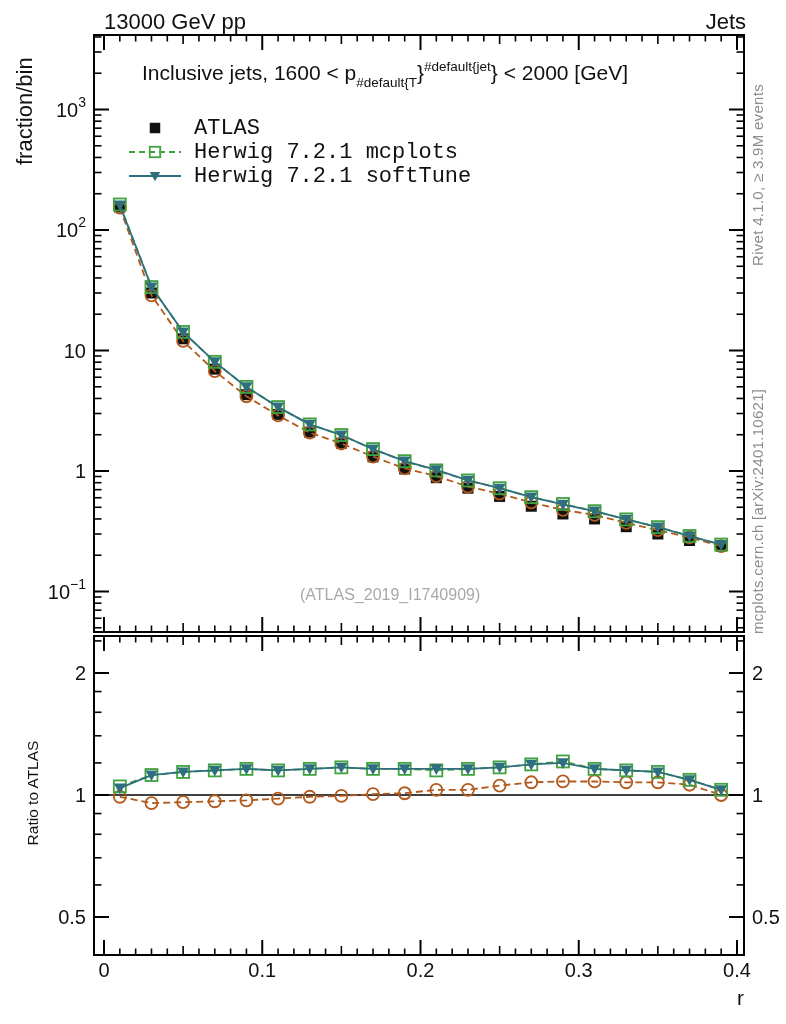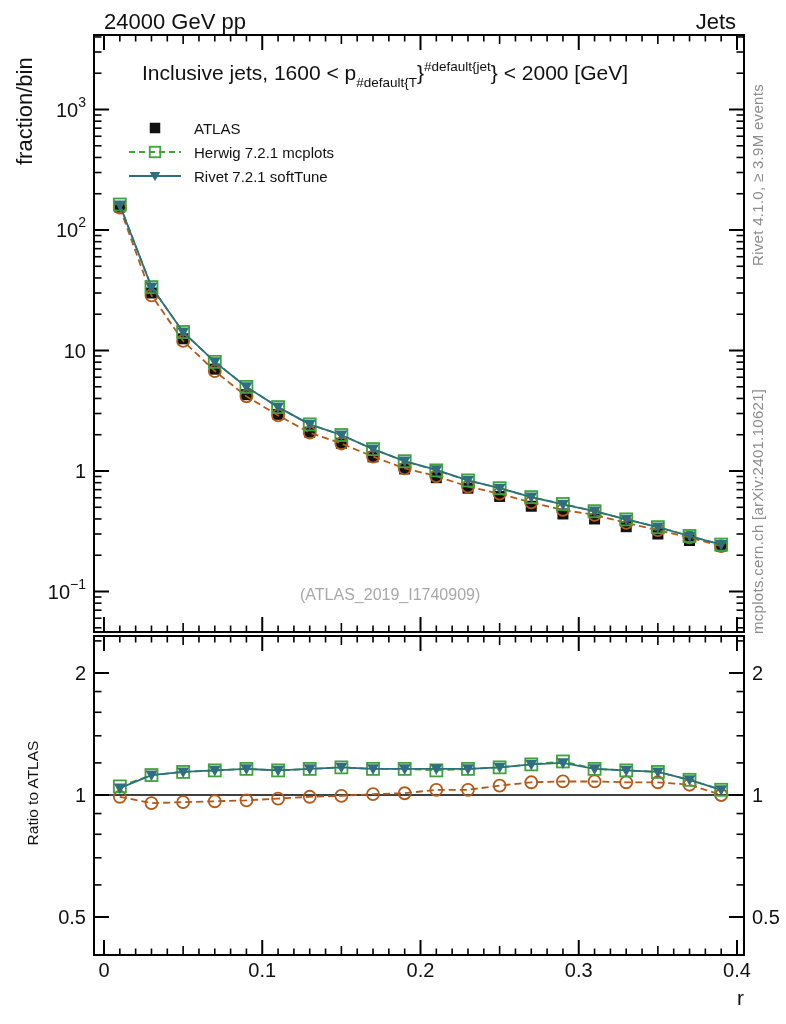--- a/index.html
+++ b/index.html
@@ -12,21 +12,21 @@
   .t-sup{font-size:13.5px;position:relative;top:-9px;}
   .rot{transform:rotate(-90deg);transform-origin:top left;white-space:nowrap;}
   .ylab-main{font-size:22px;color:#111;}
   .ylab-ratio{font-size:15.5px;color:#111;}
   .side-note{font-size:15px;color:#8d8d8d;letter-spacing:.3px;}
   .watermark{font-size:16px;color:#a8a8a8;white-space:nowrap;}
   .xlab{font-size:21px;text-align:right;}
   .legend{display:flex;flex-direction:column;}
   .lrow{display:flex;align-items:center;height:24px;}
   .lrow svg{margin-right:11px;flex:0 0 auto;}
-  .llabel{font-size:15px;color:#111;white-space:nowrap;}
+  .llabel{font-size:22px;color:#111;white-space:nowrap;font-family:Liberation Mono, monospace;}
 </style>
 </head>
 <body>
 
 <div class="page">
 
   <svg id="plot" class="abs" style="left:0;top:0" width="786" height="1024">
       <g stroke="#000">
         <rect x="94" y="35" width="650" height="597" fill="none" stroke-width="2"></rect>
         <rect x="94" y="636" width="650" height="319" fill="none" stroke-width="2"></rect>
@@ -483,22 +483,22 @@
         <path d="M 525.2750000000001 759.8226880289474 L 537.2750000000001 759.8226880289474 L 531.2750000000001 770.3826880289473 Z" fill="#2e6e7e" stroke="none"></path>
         <path d="M 556.925 758.3498024882772 L 568.925 758.3498024882772 L 562.925 768.9098024882771 Z" fill="#2e6e7e" stroke="none"></path>
         <path d="M 588.575 764.3167737469527 L 600.575 764.3167737469527 L 594.575 774.8767737469526 Z" fill="#2e6e7e" stroke="none"></path>
         <path d="M 620.225 765.8406689373027 L 632.225 765.8406689373027 L 626.225 776.4006689373026 Z" fill="#2e6e7e" stroke="none"></path>
         <path d="M 651.875 767.377873424418 L 663.875 767.377873424418 L 657.875 777.937873424418 Z" fill="#2e6e7e" stroke="none"></path>
         <path d="M 683.525 775.2719675297315 L 695.525 775.2719675297315 L 689.525 785.8319675297314 Z" fill="#2e6e7e" stroke="none"></path>
         <path d="M 715.1750000000001 785.2373908361639 L 727.1750000000001 785.2373908361639 L 721.1750000000001 795.7973908361638 Z" fill="#2e6e7e" stroke="none"></path>
       </g>
     </svg>
 
-  <div class="abs hdr" style="left:104px;top:9px">24000 GeV pp</div>
-  <div class="abs hdr" style="left:96px;top:9px;width:640px;text-align:right">Jets</div>
+  <div class="abs hdr" style="left:104px;top:9px">13000 GeV pp</div>
+  <div class="abs hdr" style="left:106px;top:9px;width:640px;text-align:right">Jets</div>
 
   <div class="abs plot-title" style="left:142px;top:61px">
     <span>Inclusive jets, 1600 &lt; p</span><span class="t-sub">#default{T</span><span>}</span><span class="t-sup">#default{jet</span><span>} &lt; 2000 [GeV]</span>
   </div>
 
   <div class="abs legend" style="left:127px;top:116px">
     <div class="lrow">
       <svg width="56" height="24">
           <rect x="22.75" y="6.75" width="10.5" height="10.5" fill="#111111" stroke="none"></rect>
         </svg>
@@ -509,21 +509,21 @@
           <line x1="2" y1="12" x2="54" y2="12" stroke="#3fa23c" stroke-width="1.8" stroke-dasharray="6,4"></line>
           <rect x="22.75" y="6.75" width="10.5" height="10.5" fill="none" stroke="#3fa23c" stroke-width="1.8"></rect>
         </svg>
       <span class="llabel">Herwig 7.2.1 mcplots</span>
     </div>
     <div class="lrow">
       <svg width="56" height="24">
           <line x1="2" y1="12" x2="54" y2="12" stroke="#2e6e7e" stroke-width="1.8"></line>
           <path d="M 22.75 8.01 L 33.25 8.01 L 28 17.25 Z" fill="#2e6e7e" stroke="none"></path>
         </svg>
-      <span class="llabel">Rivet 7.2.1 softTune</span>
+      <span class="llabel">Herwig 7.2.1 softTune</span>
     </div>
   </div>
 
   <div class="abs rot ylab-main" style="left:12px;top:165px;width:132px">fraction/bin</div>
   <div class="abs rot ylab-ratio" style="left:24px;top:863px;width:140px;text-align:center">Ratio to ATLAS</div>
   <div class="abs xlab" style="left:694px;top:986px;width:50px">r</div>
 
   <div class="abs watermark" style="left:300px;top:586px;width:262px">(ATLAS_2019_I1740909)</div>
 
   <div class="abs rot side-note" style="left:749px;top:266px;width:230px">Rivet 4.1.0, ≥ 3.9M events</div>

